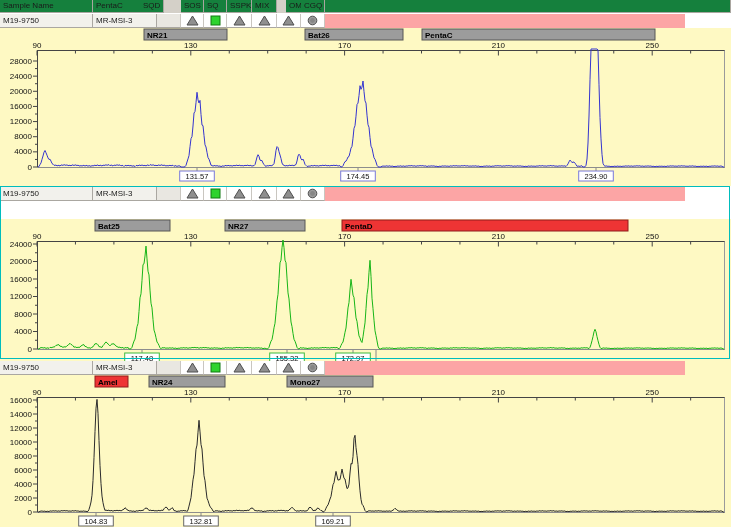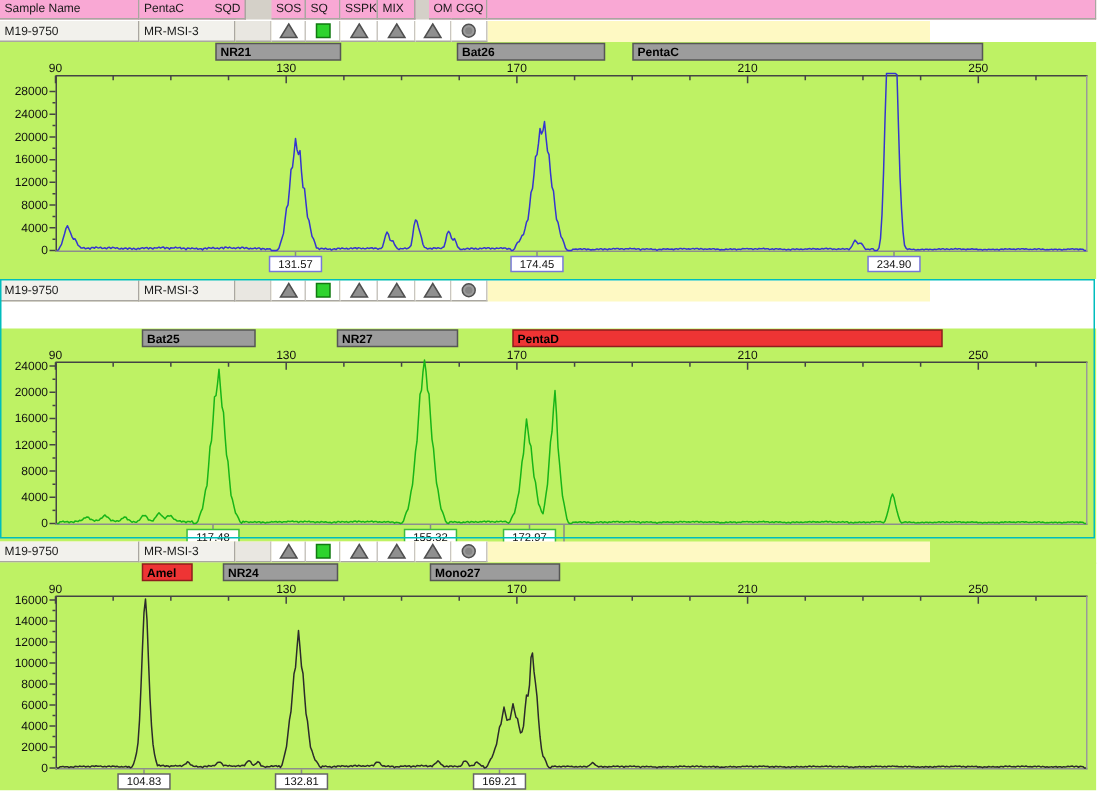--- a/index.html
+++ b/index.html
@@ -3,37 +3,37 @@
 <meta charset="utf-8">
 <style>
   *{box-sizing:border-box;}
   html,body{margin:0;padding:0;background:#fff;}
   .screen{position:relative;width:731px;height:527px;background:#ffffff;
           font-family:"Liberation Sans",sans-serif;overflow:hidden;}
   
   .hrow{position:absolute;left:0;top:0;width:731px;height:13px;background:#d4d0c8;}
   .hcell{position:absolute;top:0;height:13px;font-size:8px;line-height:12px;color:#1a1a1a;
          padding-left:3px;border-right:1px solid #a9a6a0;border-bottom:1px solid #a9a6a0;
-         background:#f9a8d4;white-space:nowrap;overflow:hidden;}
+         background:#15803d;white-space:nowrap;overflow:hidden;}
   .c0{left:0;width:93px}.c1{left:93px;width:64px}.c2{left:140px;width:24px}
   .c3{left:181px;width:23px}.c4{left:204px;width:23px}.c5{left:227px;width:25px}
   .c6{left:252px;width:25px}.c7{left:286px;width:24px}.c8{left:301px;width:24px}
   .cf{left:325px;width:406px}
   
-  .srow{position:absolute;left:0;width:620px;height:14px;background:#fef9c3;}
+  .srow{position:absolute;left:0;width:685px;height:14px;background:#fca5a5;}
   .scell{position:absolute;top:0;height:14px;font-size:8px;line-height:13px;color:#1a1a1a;
          padding-left:3px;border-right:1px solid #aaa7a1;border-bottom:1px solid #aaa7a1;
          background:#f2f1ec;white-space:nowrap;overflow:hidden;}
   .flags{position:absolute;left:0;top:0;width:731px;height:14px;}
   .flagcell{position:absolute;top:0;height:14px;background:#ffffff;display:flex;
             align-items:center;justify-content:center;border-right:1px solid #c9c6c0;
             border-bottom:1px solid #aaa7a1;}
   .sqd-empty{background:#e9e7e1;}
   
-  .plot-region{position:absolute;left:0;width:731px;background:#bef264;}
+  .plot-region{position:absolute;left:0;width:731px;background:#fef9c3;}
   .plot-region svg{display:block;}
   .sel-outline{position:absolute;left:0;top:186px;width:730px;height:173px;
                border:1px solid #00bdbd;pointer-events:none;z-index:6;}
 </style>
 </head>
 <body>
 
 <div class="screen">
 
   <div class="hrow">

